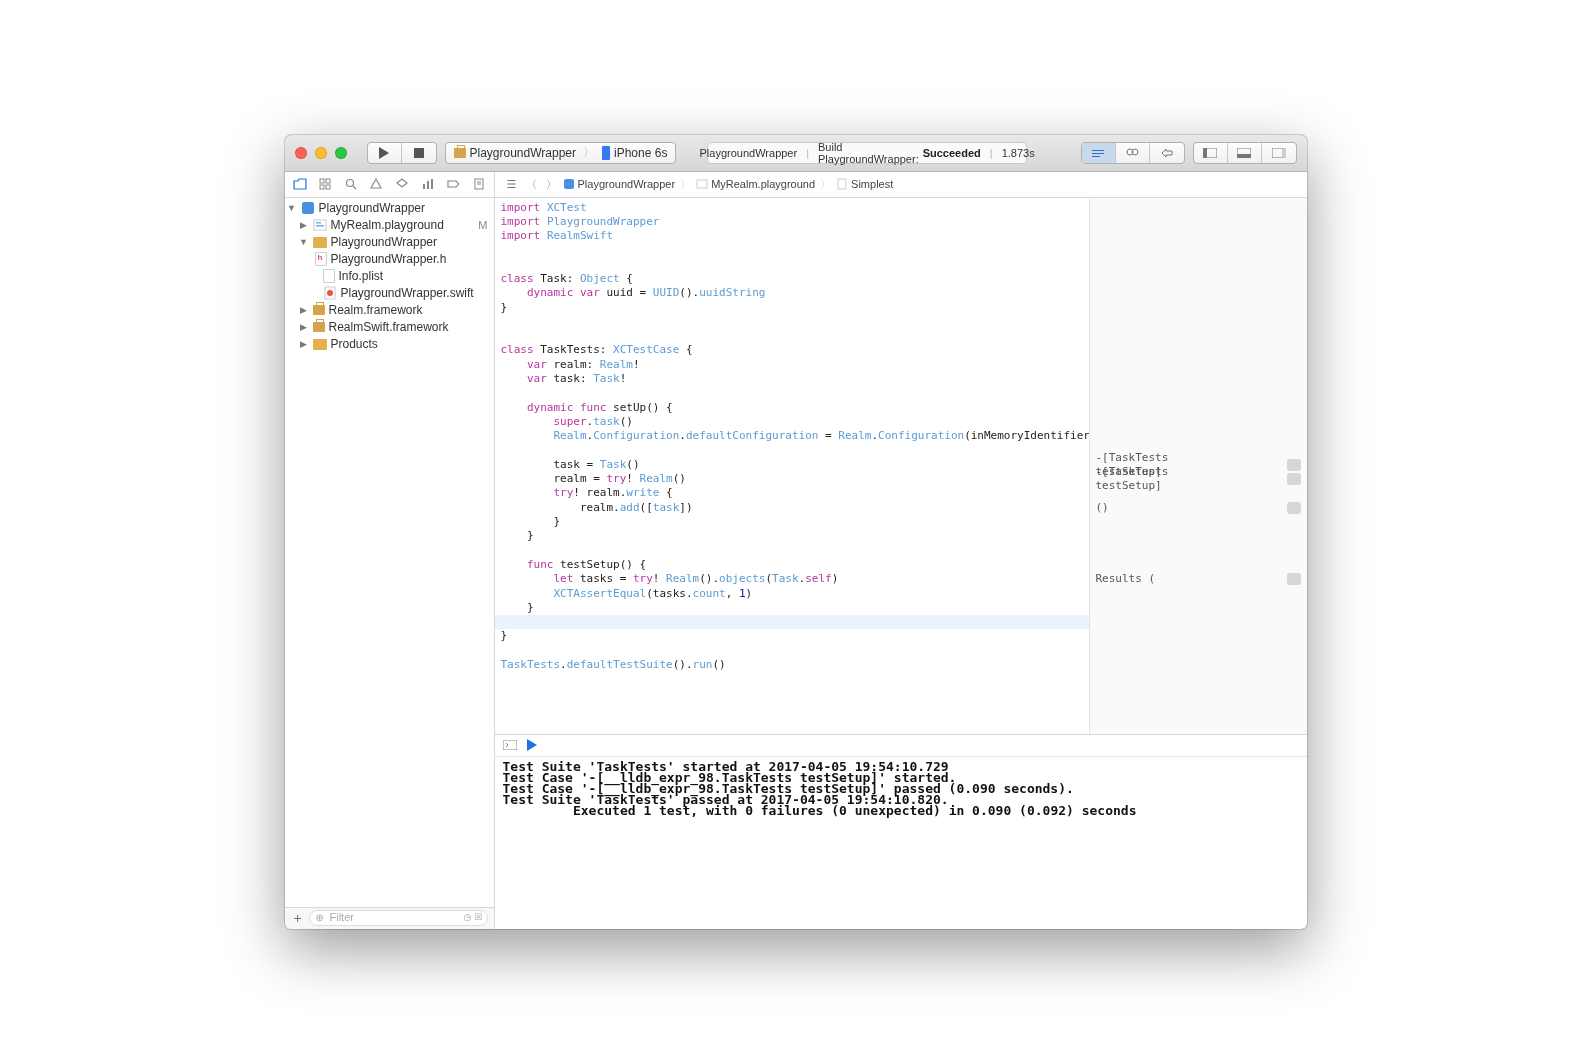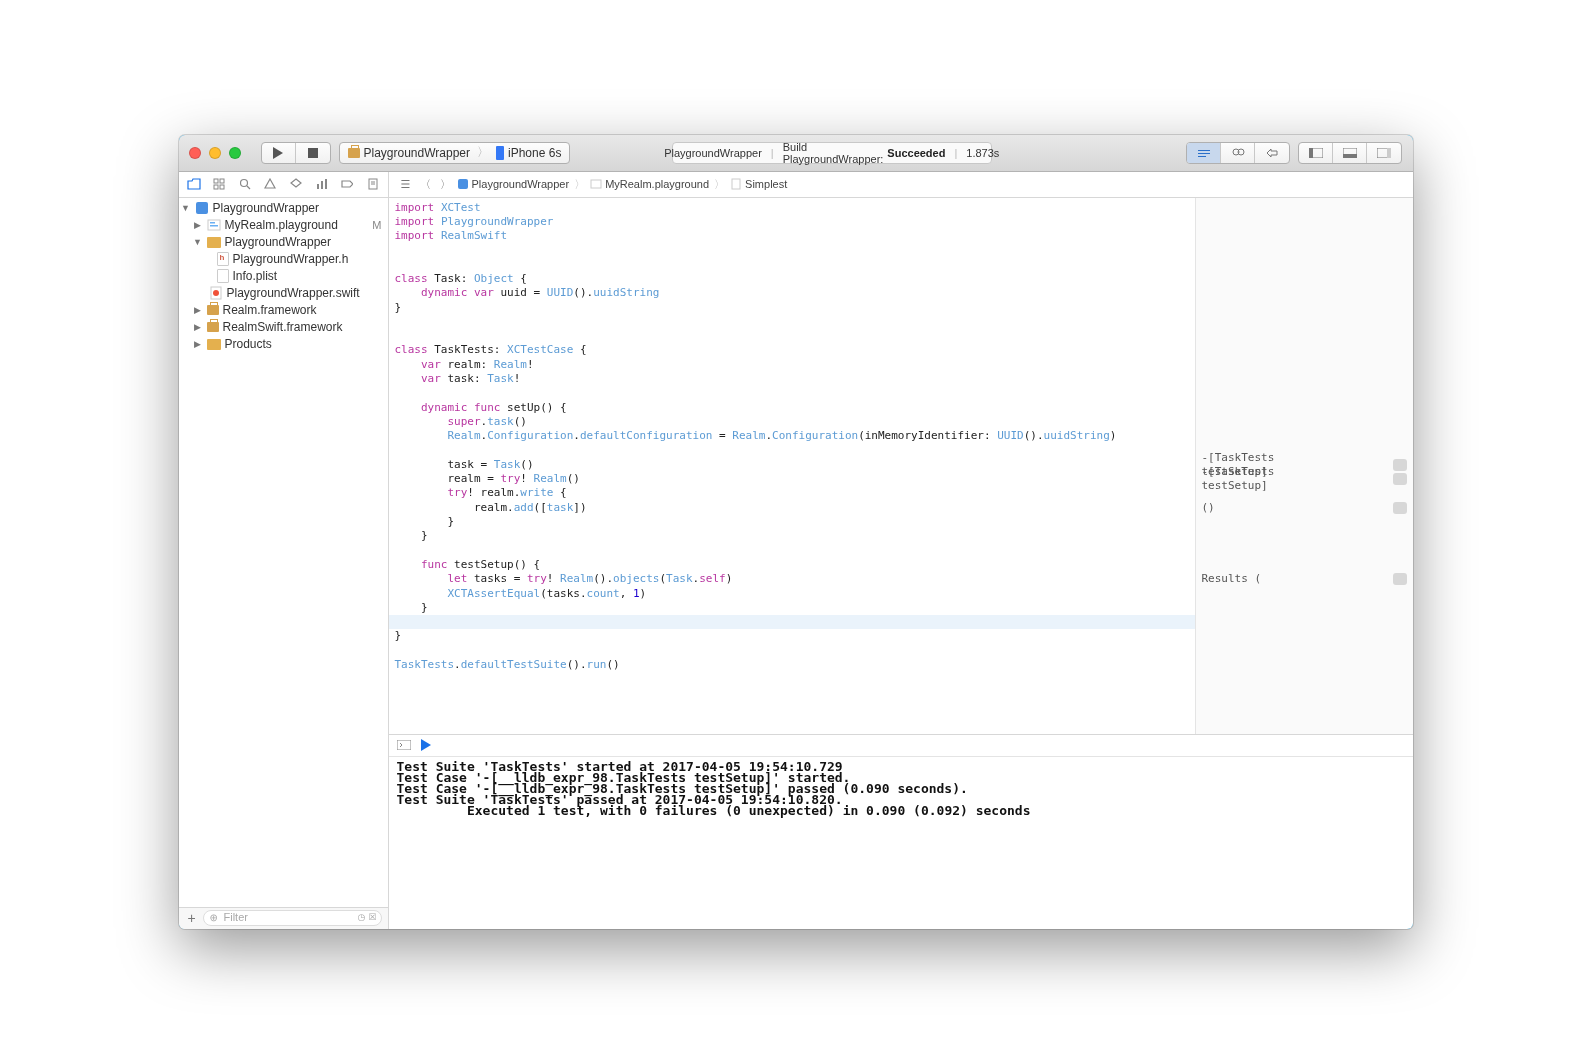--- a/index.html
+++ b/index.html
@@ -6,21 +6,21 @@
 body {
   font-family: -apple-system, "Helvetica Neue", Arial, sans-serif;
   font-size: 11px;
   background: transparent;
   display: flex;
   align-items: center;
   justify-content: center;
   min-height: 100vh;
 }
 .window {
-  width: 1234px;
+  width: 1022px;
   height: 794px;
   background: #0ea5e9;
   border-radius: 6px;
   box-shadow: 0 20px 60px rgba(0,0,0,0.4), 0 0 0 1px rgba(0,0,0,0.15);
   overflow: hidden;
   display: flex;
   flex-direction: column;
 }
 .titlebar {
   height: 37px;
@@ -376,29 +376,29 @@
               <rect x="3" y="7" width="8" height="1.5" fill="#6ab0f3"></rect>
             </svg>
           <span class="tree-label">MyRealm.playground</span>
           <span class="tree-badge">M</span>
         </div>
         <div class="tree-row" style="padding-left:14px">
           <span class="disclosure">▼</span>
           <span class="folder-icon yellow"></span>
           <span class="tree-label">PlaygroundWrapper</span>
         </div>
-        <div class="tree-row" style="padding-left:38px">
+        <div class="tree-row" style="padding-left:30px">
           <span class="swift-icon h"></span>
           <span class="tree-label">PlaygroundWrapper.h</span>
         </div>
         <div class="tree-row" style="padding-left:38px">
           <span class="swift-icon plist"></span>
           <span class="tree-label">Info.plist</span>
         </div>
-        <div class="tree-row" style="padding-left:30px">
+        <div class="tree-row" style="padding-left:38px">
           <svg width="14" height="14">
               <rect x="2" y="1" width="10" height="12" fill="#fff" stroke="#ccc"></rect>
               <circle cx="7" cy="7" r="3" fill="#f05138"></circle>
             </svg>
           <span class="tree-label">PlaygroundWrapper.swift</span>
         </div>
         <div class="tree-row" style="padding-left:14px">
           <span class="disclosure">▶</span>
           <span class="icon-briefcase"></span>
           <span class="tree-label">Realm.framework</span>

